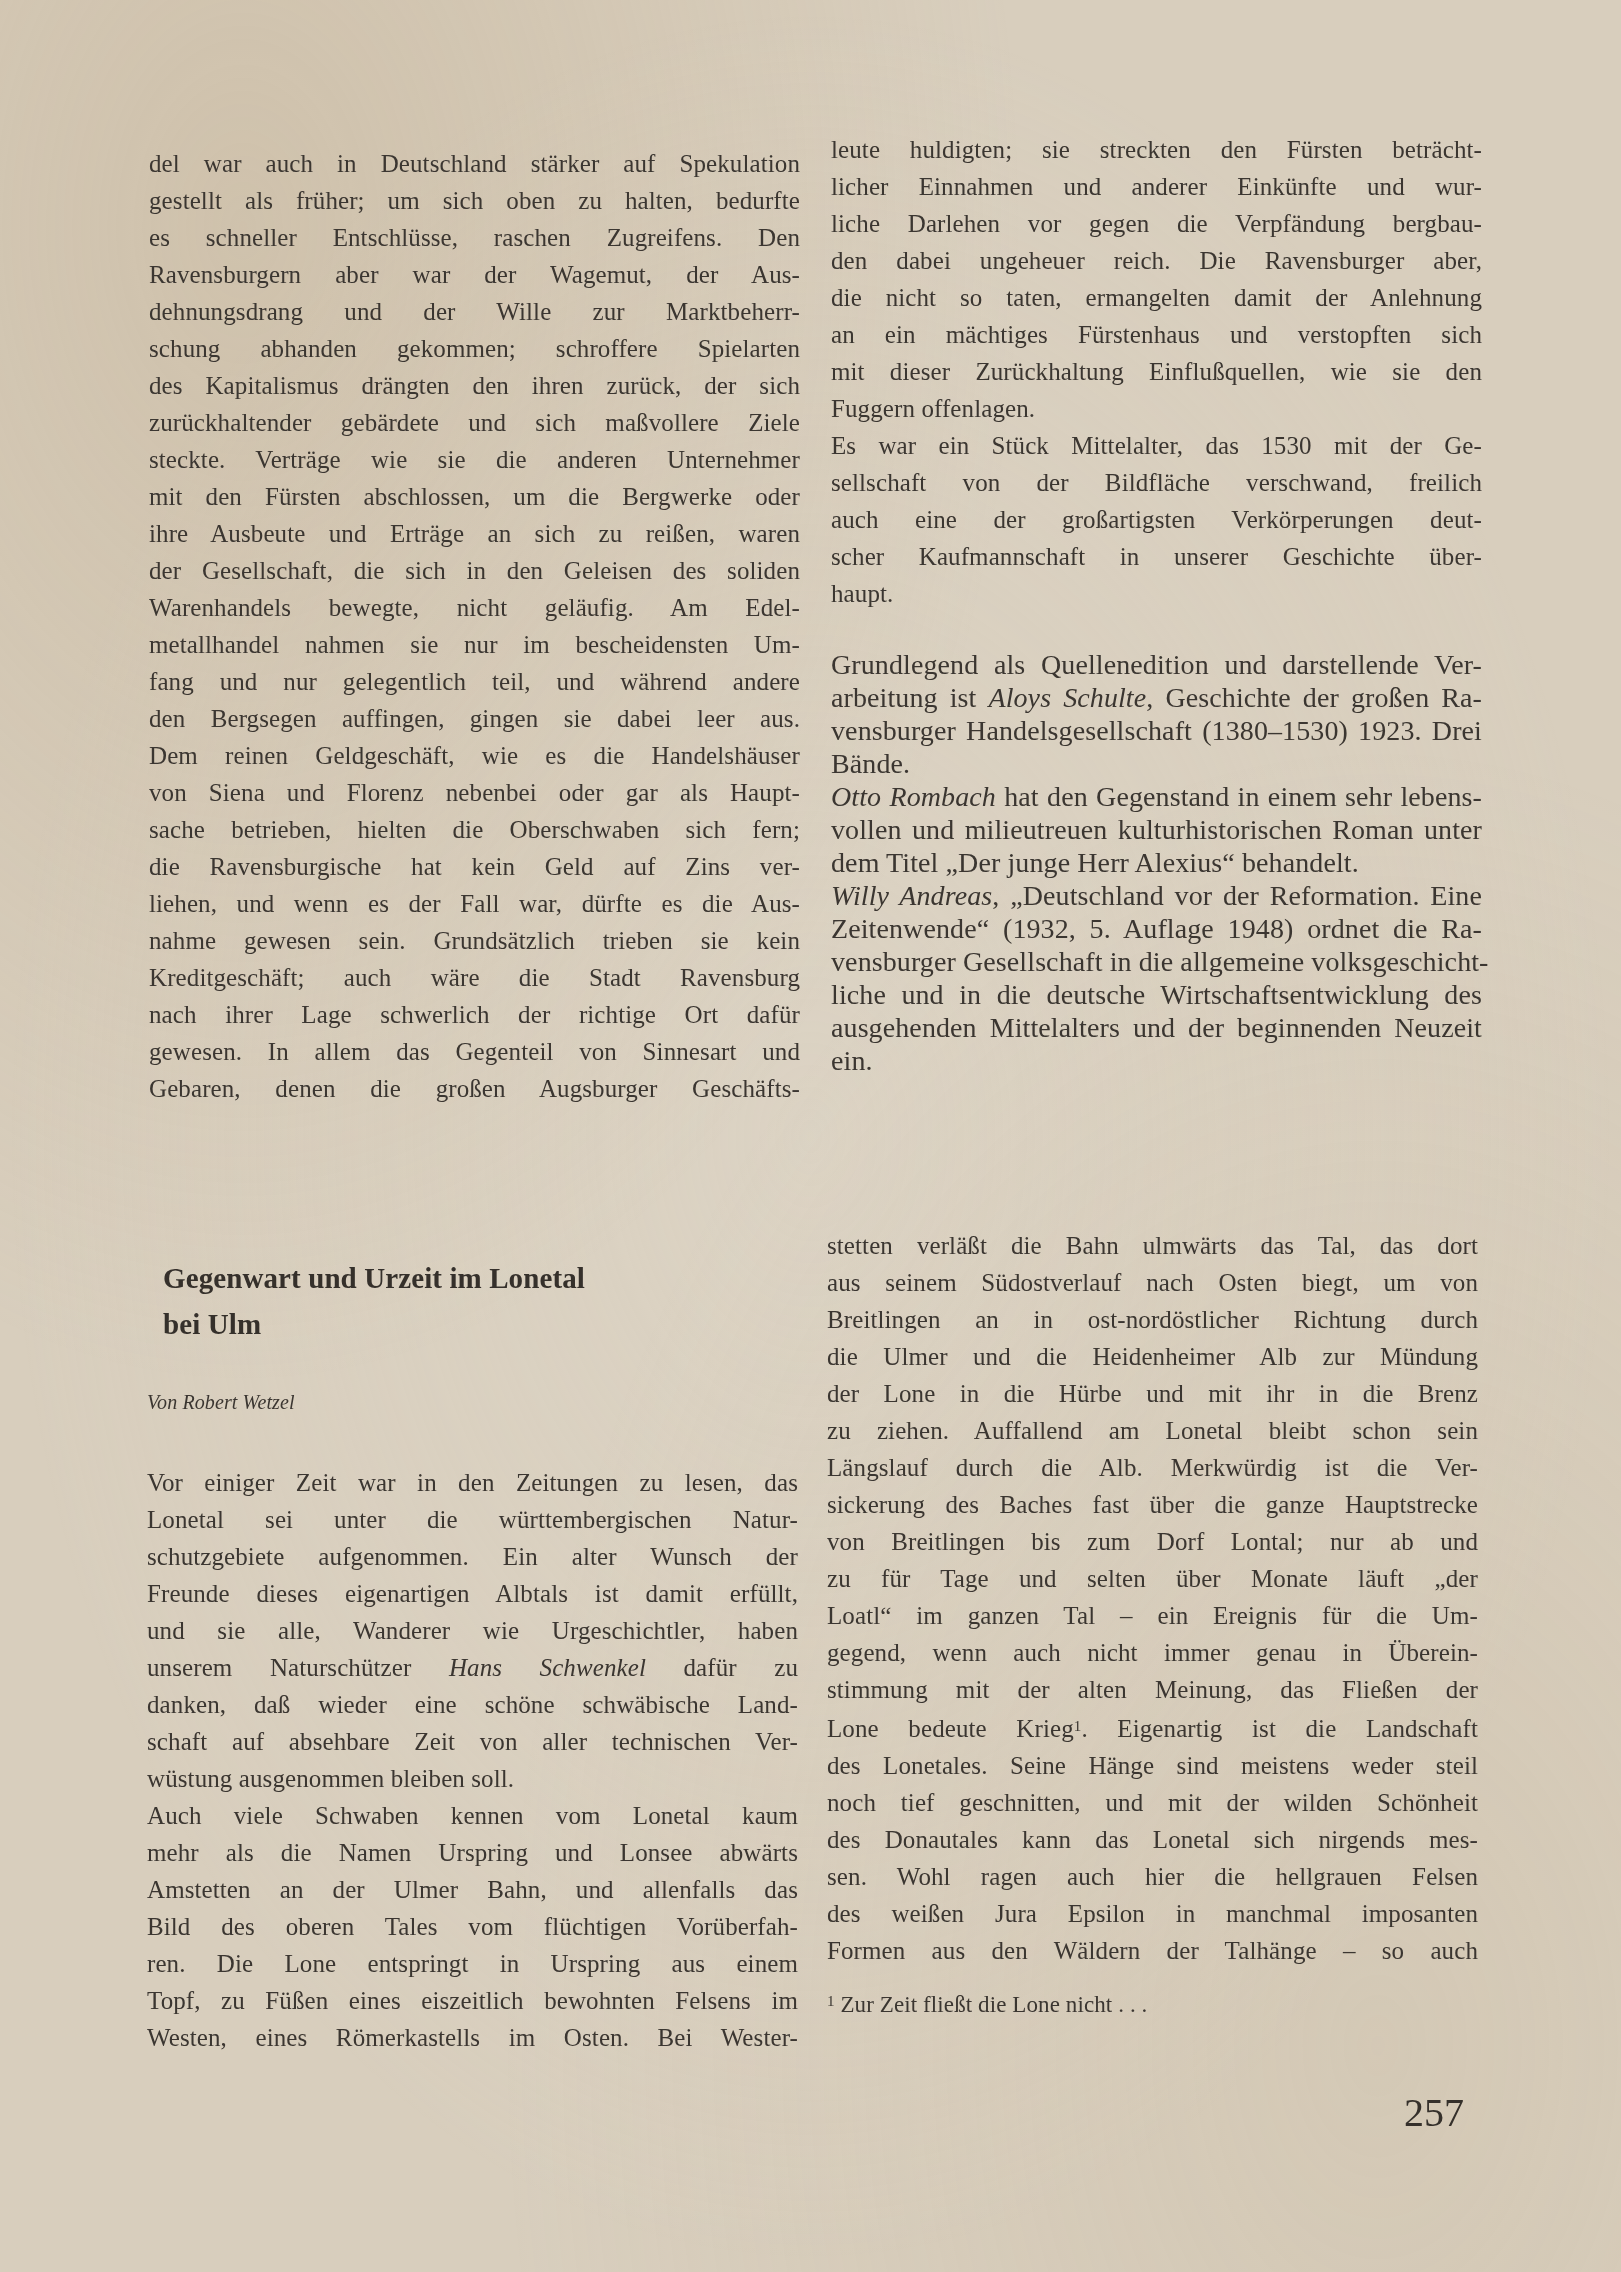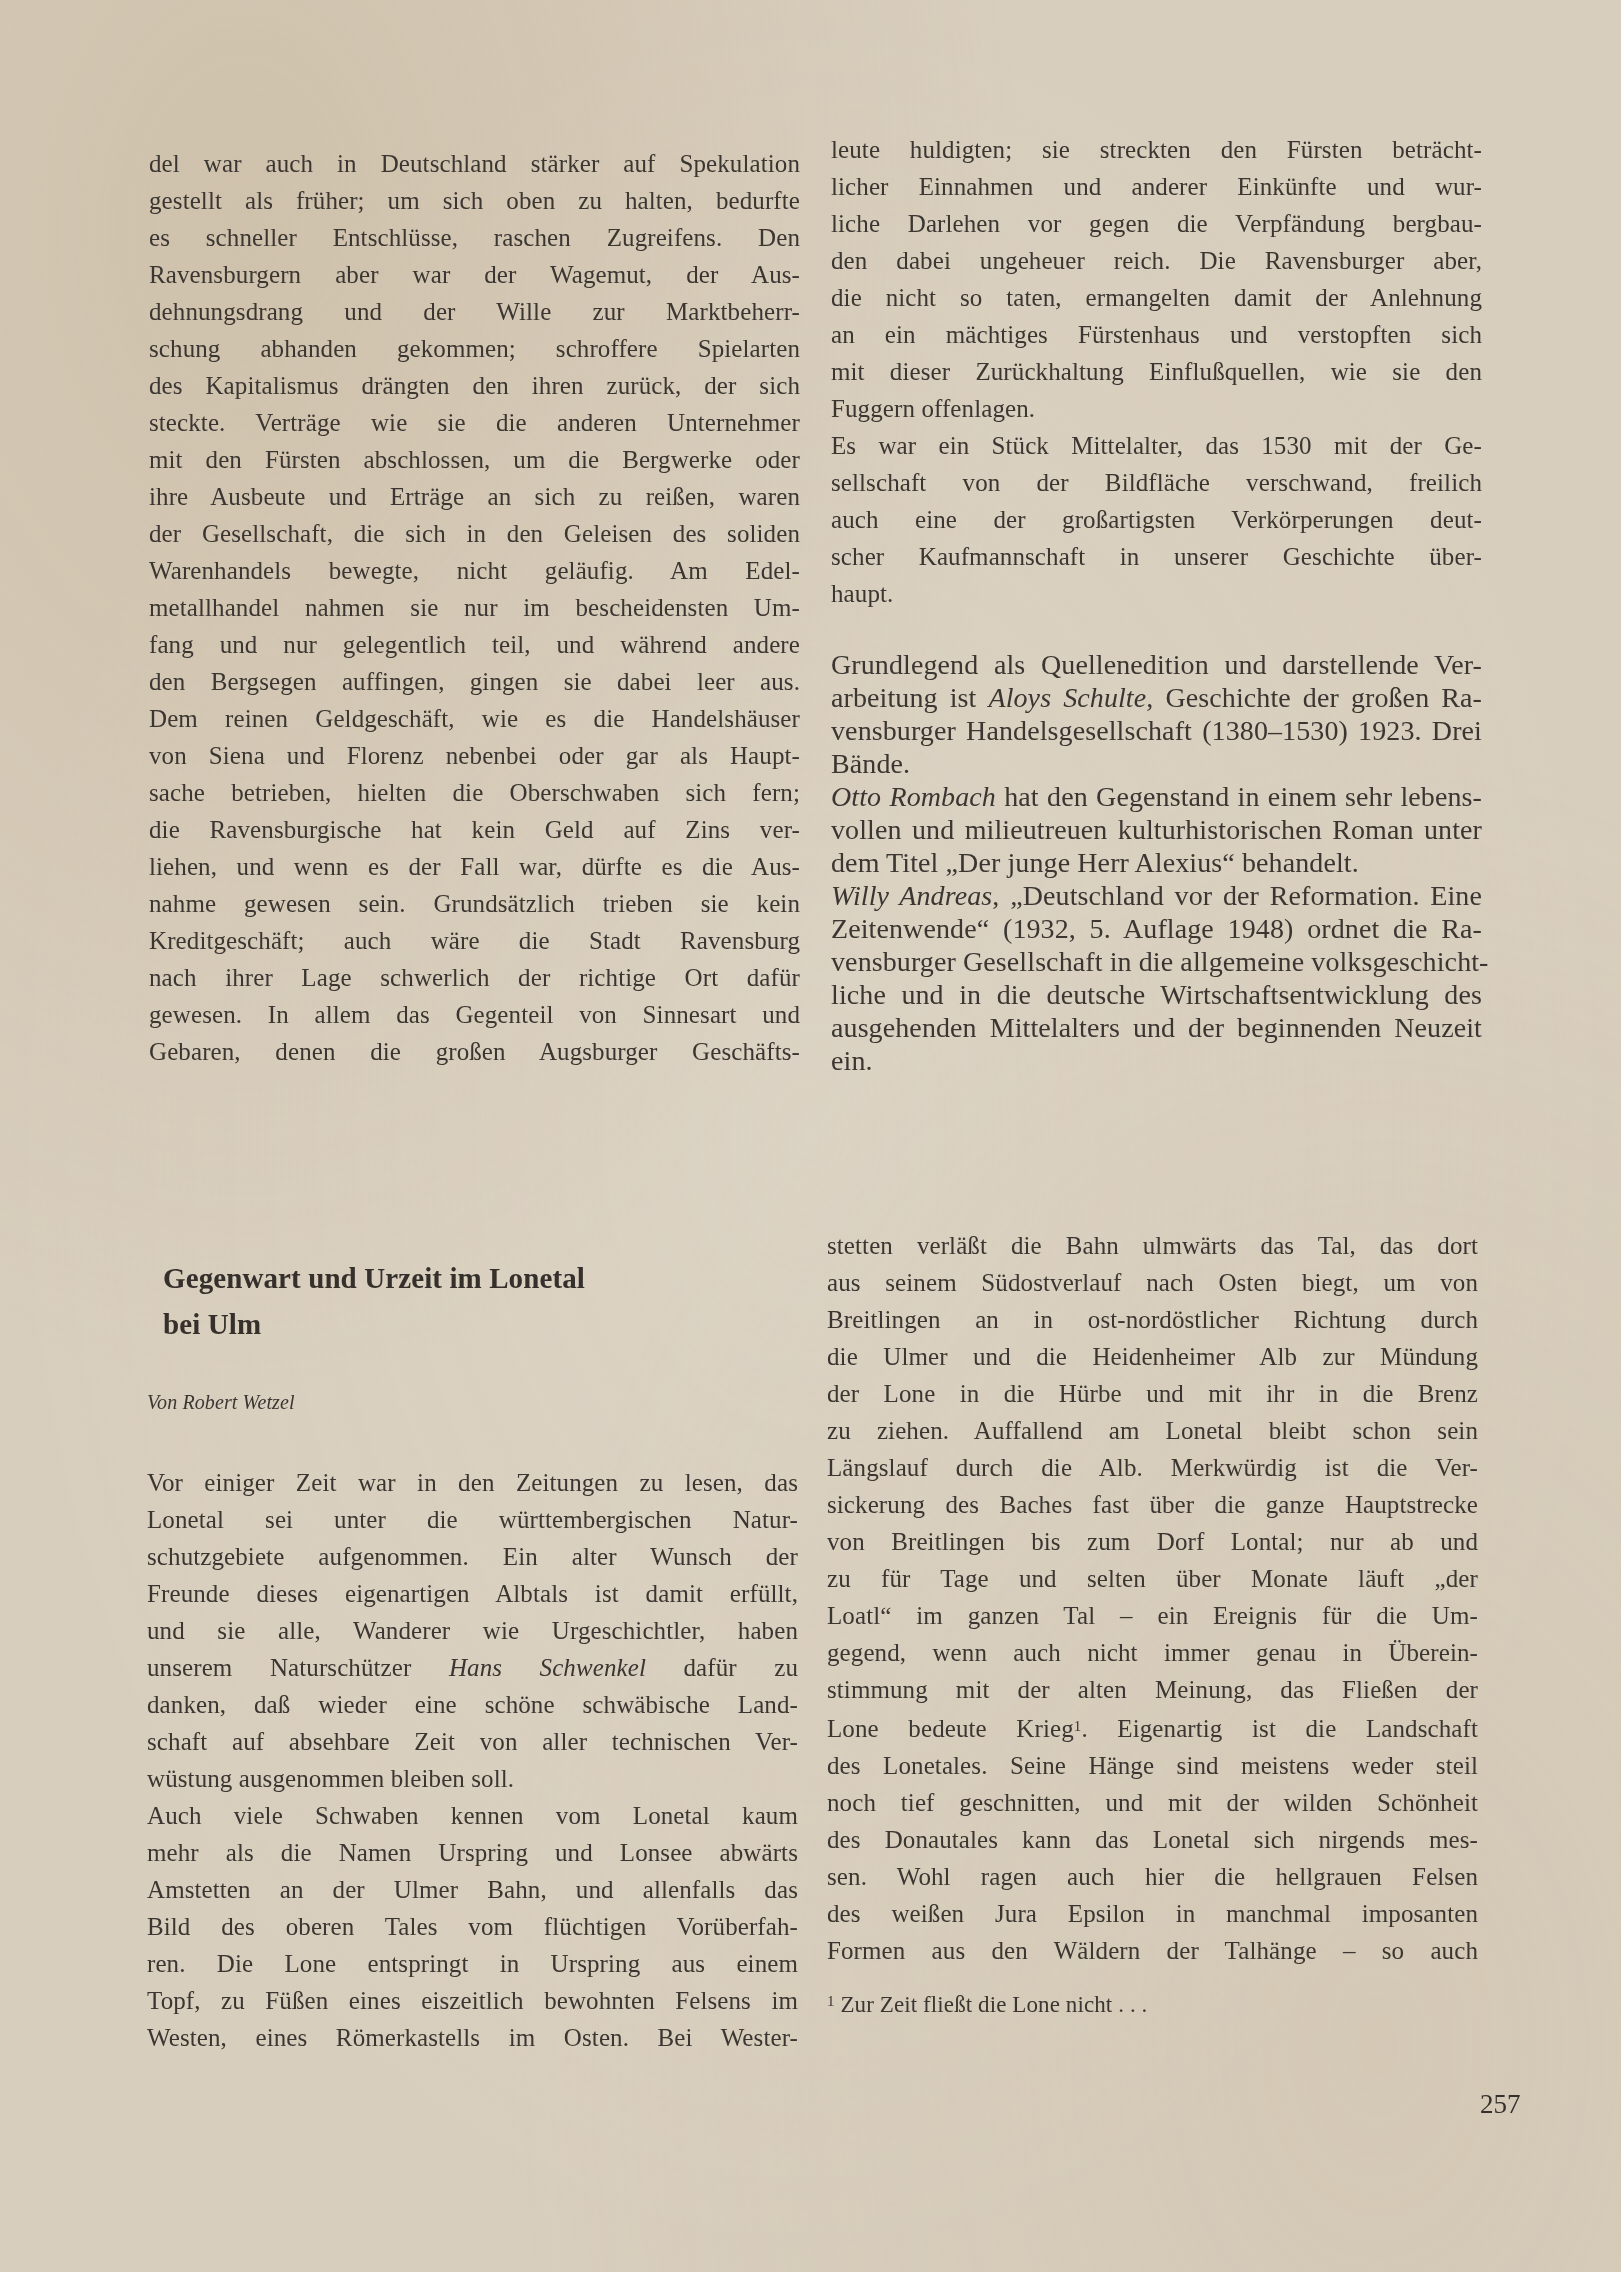--- a/index.html
+++ b/index.html
@@ -50,38 +50,39 @@
     em { font-style: italic; }
     .footnote {
       margin-top: 16.4px;
       font-size: 23px;
       line-height: 33px;
       display: block;
     }
     sup { font-size: 15px; vertical-align: 6px; }
     .page-number {
       position: absolute;
-      left: 1480px;
+      left: 1404px;
       top: 2089px;
-      font-size: 27px;
+      font-size: 40px;
       color: #35302b;
     }
   </style>
 </head>
 <body>
 
 <div id="col-top-left" class="col">
   <p>
     <span class="line">del war auch in Deutschland stärker auf Spekulation</span>
     <span class="line">gestellt als früher; um sich oben zu halten, bedurfte</span>
     <span class="line">es schneller Entschlüsse, raschen Zugreifens. Den</span>
     <span class="line">Ravensburgern aber war der Wagemut, der Aus-</span>
     <span class="line">dehnungsdrang und der Wille zur Marktbeherr-</span>
     <span class="line">schung abhanden gekommen; schroffere Spielarten</span>
     <span class="line">des Kapitalismus drängten den ihren zurück, der sich</span>
+    <span class="line">zurückhaltender gebärdete und sich maßvollere Ziele</span>
     <span class="line">steckte. Verträge wie sie die anderen Unternehmer</span>
     <span class="line">mit den Fürsten abschlossen, um die Bergwerke oder</span>
     <span class="line">ihre Ausbeute und Erträge an sich zu reißen, waren</span>
     <span class="line">der Gesellschaft, die sich in den Geleisen des soliden</span>
     <span class="line">Warenhandels bewegte, nicht geläufig. Am Edel-</span>
     <span class="line">metallhandel nahmen sie nur im bescheidensten Um-</span>
     <span class="line">fang und nur gelegentlich teil, und während andere</span>
     <span class="line">den Bergsegen auffingen, gingen sie dabei leer aus.</span>
     <span class="line">Dem reinen Geldgeschäft, wie es die Handelshäuser</span>
     <span class="line">von Siena und Florenz nebenbei oder gar als Haupt-</span>

